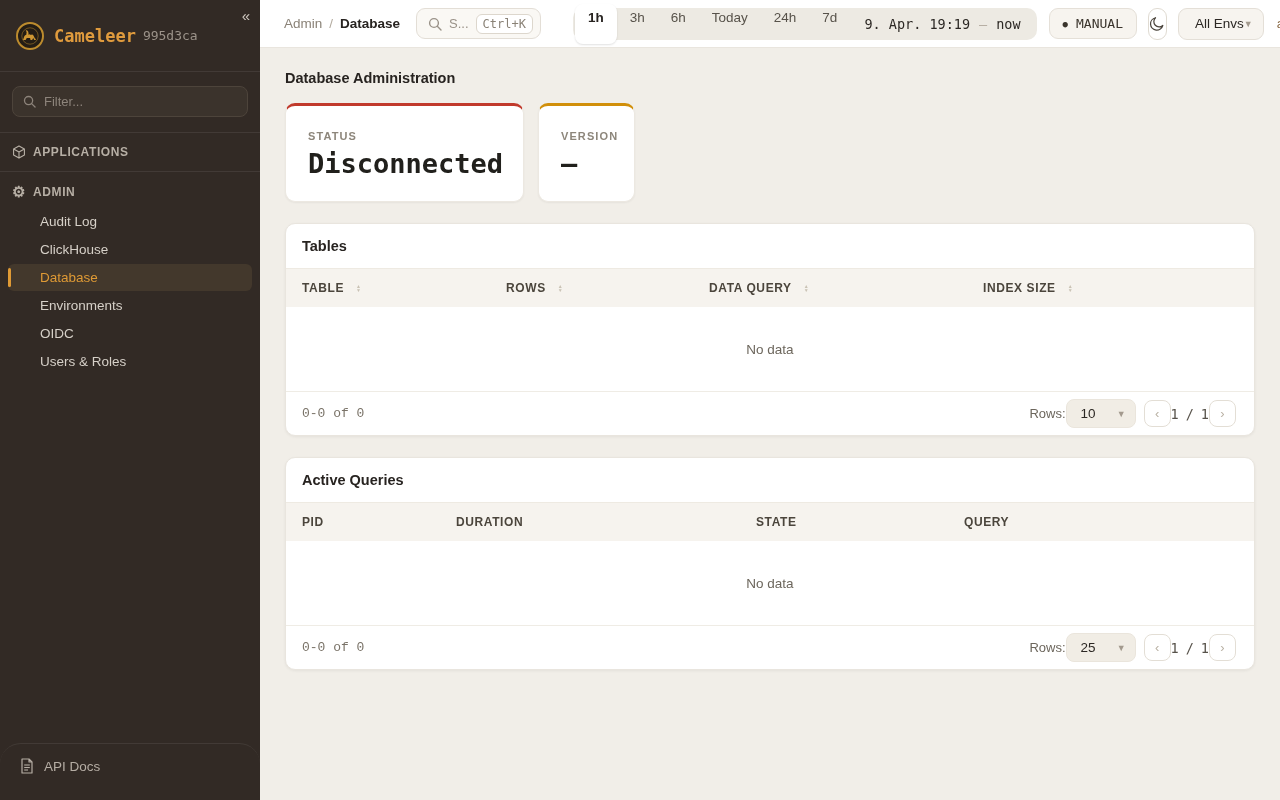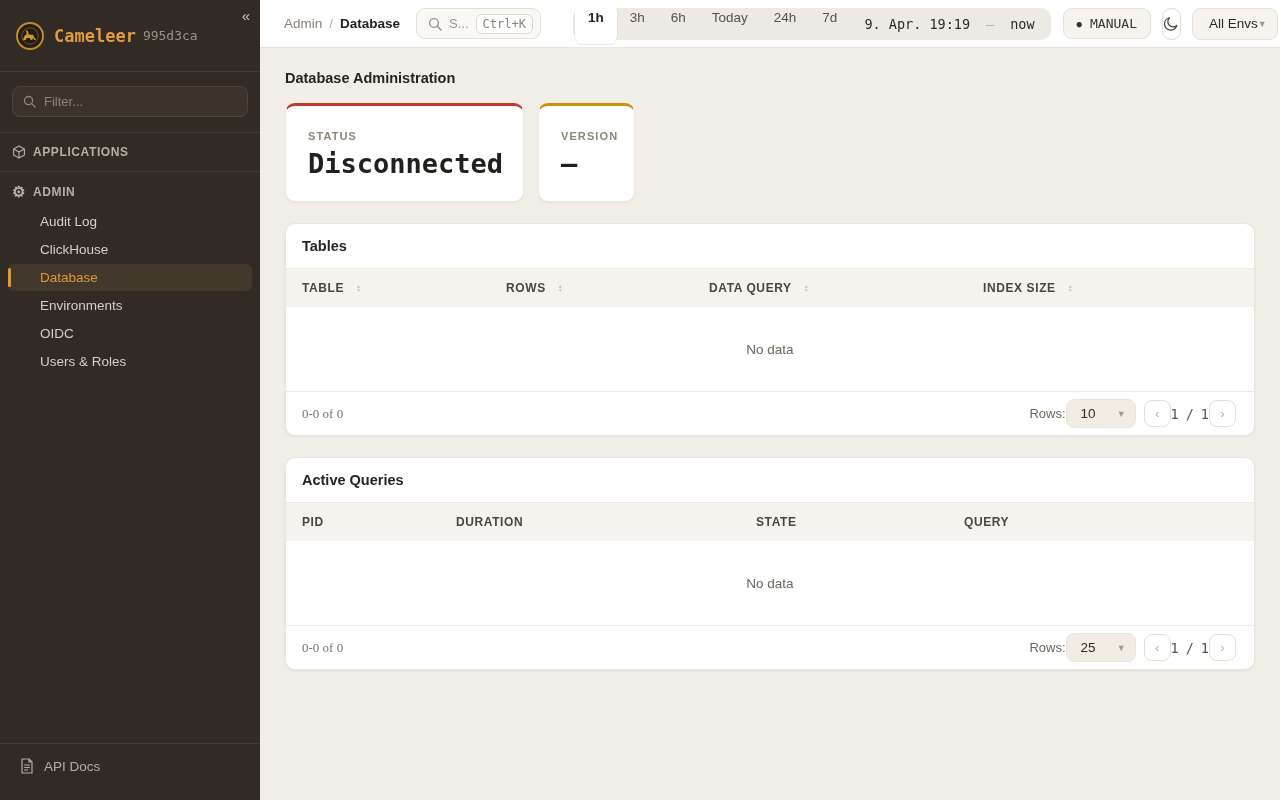--- a/index.html
+++ b/index.html
@@ -17,37 +17,37 @@
   .filter-input { display:flex; align-items:center; gap:8px; height:31px; background:#3b332c; border:1px solid #4d443b; border-radius:8px; padding:0 10px; }
   .filter-input input { background:transparent; border:none; outline:none; color:#d6d0c8; font-size:13px; width:100%; font-family:"Liberation Sans", sans-serif; }
   .filter-input input::placeholder { color:#8d847b; }
   .sb-section { display:flex; align-items:center; gap:7px; padding:12px 12px; font-size:12px; font-weight:bold; letter-spacing:0.6px; color:#b7afa5; }
   .sb-section.bordered { border-bottom:1px solid rgba(255,255,255,0.08); }
   .gear-glyph { font-size:15px; line-height:1; color:#b7afa5; }
   .nav-list { padding:2px 0 8px 0; }
   .nav-item { margin:1px 8px; padding:6px 12px 6px 32px; font-size:13.5px; color:#d6d0c8; border-radius:6px; position:relative; cursor:pointer; }
   .nav-item.selected { background:#43382c; color:#df9a35; }
   .nav-item.selected::before { content:""; position:absolute; left:0; top:4px; bottom:4px; width:3px; border-radius:3px; background:#df9a35; }
-  .sb-footer { margin-top:auto; border-top:1px solid rgba(255,255,255,0.08); padding:14px 20px 26px 20px; display:flex; align-items:center; gap:10px; font-size:13.5px; color:#b5ada4; cursor:pointer; }
+  .sb-footer { margin-top:auto; border-top:1px solid rgba(255,255,255,0.08); padding:14px 20px 26px 20px; display:flex; align-items:center; gap:10px; font-size:13.5px; color:#b5ada4; cursor:pointer;border-radius:21px; }
 
   
   .main { flex:1; display:flex; flex-direction:column; min-width:0; }
   .topbar { height:48px; background:#ffffff; border-bottom:1px solid #e9e5de; display:flex; align-items:center; padding-left:24px; overflow:hidden; white-space:nowrap; }
   .breadcrumb { font-size:13.5px; display:flex; align-items:center; gap:7px; }
   .bc-parent { color:#8a8277; cursor:pointer; }
   .bc-sep { color:#b3ab9f; }
   .bc-current { color:#272320; font-weight:bold; }
   .search-btn { margin-left:16px; display:flex; align-items:center; gap:7px; height:31px; padding:0 7px 0 11px; background:#faf8f4; border:1px solid #e3ded6; border-radius:9px; cursor:pointer; }
   .search-text { color:#9a9288; font-size:13px; }
   .kbd { font-family:"DejaVu Sans Mono", monospace; font-size:12px; color:#8a8276; background:#ffffff; border:1px solid #ddd7cd; border-radius:6px; padding:2px 6px; }
   .v-divider { width:1px; height:28px; background:#e5e1d9; margin:0 16px; }
   .segmented { display:flex; align-items:center; background:#edeae3; border-radius:10px; padding:2px; height:32px; }
   .seg-item { padding:0 13px; height:40px; line-height:28px; font-size:13.5px; color:#57524a; border-radius:8px; cursor:pointer; }
   .seg-item.selected { background:#ffffff; color:#272320; font-weight:bold; box-shadow:0 1px 2px rgba(0,0,0,0.12); }
-  .seg-date { display:flex; align-items:flex-end; gap:16px; padding:0 14px; font-family:"DejaVu Sans Mono", monospace; font-size:13.5px; color:#2c2824; cursor:pointer; }
+  .seg-date { display:flex; align-items:flex-end; gap:9px; padding:0 14px; font-family:"DejaVu Sans Mono", monospace; font-size:13.5px; color:#2c2824; cursor:pointer; }
   .seg-date .dash { color:#b5ada2; }
   .manual-btn { margin-left:12px; display:flex; align-items:center; gap:8px; height:31px; padding:0 13px; background:#f7f4ef; border:1px solid #e5e0d8; border-radius:9px; font-family:"DejaVu Sans Mono", monospace; font-size:13px; color:#3a342c; cursor:pointer; }
   .manual-dot { font-size:9px; color:#3a342c; }
   .icon-btn { margin-left:11px; width:32px; height:32px; border:1px solid #e0dbd2; border-radius:9px; background:#fff; display:flex; align-items:center; justify-content:center; cursor:pointer; }
   .env-select { margin-left:11px; width:118px; height:32px; background:#f7f4ef; border:1px solid #e4dfd7; border-radius:9px; display:flex; align-items:center; justify-content:space-between; padding:0 10px 0 16px; font-size:13.5px; color:#2c2824; cursor:pointer; }
   .caret { color:#a39a8e; font-size:9px; }
   .partial-a { margin-left:13px; font-size:13px; color:#8a6a45; }
 
   .content { flex:1; padding:22px 25px; overflow:hidden; }
   .page-title { font-size:14.5px; font-weight:bold; color:#272320; }
@@ -60,21 +60,21 @@
 
   .data-card { background:#ffffff; border-radius:10px; border:1px solid #e9e5de; box-shadow:0 1px 3px rgba(0,0,0,0.06); margin-top:21px; overflow:hidden; }
   .card-title { height:44px; display:flex; align-items:center; padding:0 16px; font-size:14.5px; font-weight:bold; color:#272320; }
   .thead { height:39px; background:#f6f3ee; border-top:1px solid #eeeae2; display:grid; align-items:center; padding:0 16px; }
   .thead.cols-tables { grid-template-columns:204px 203px 274px 1fr; }
   .thead.cols-queries { grid-template-columns:154px 300px 208px 1fr; }
   .th { display:flex; align-items:center; gap:12px; font-size:12px; font-weight:bold; letter-spacing:0.6px; color:#4b453c; cursor:pointer; }
   .sort-icon { display:flex; flex-direction:column; line-height:0.8; font-size:5px; color:#c9c2b4; }
   .tbody-empty { height:84px; display:flex; align-items:center; justify-content:center; font-size:13.5px; color:#6c665c; }
   .tfoot { height:44px; border-top:1px solid #efece5; display:flex; align-items:center; padding:0 18px 0 16px; }
-  .range-text { font-family:Liberation Serif, serif; font-size:13px; color:#7a7368; }
+  .range-text { font-family:Liberation Mono, monospace; font-size:13px; color:#7a7368; }
   .pager { margin-left:auto; display:flex; align-items:center; }
   .rows-label { font-size:13px; color:#6c665c; }
   .rows-select { width:70px; height:29px; background:#f1ede5; border:1px solid #eae5dc; border-radius:8px; display:flex; align-items:center; justify-content:space-between; padding:0 9px 0 14px; font-size:13.5px; color:#2c2824; cursor:pointer; margin-right:8px; }
   .page-btn { width:27px; height:27px; border:1px solid #e3ded5; border-radius:8px; background:#fff; display:flex; align-items:center; justify-content:center; color:#b9b1a4; font-size:13px; cursor:pointer; }
   .page-num { font-family:"DejaVu Sans Mono", monospace; font-size:13.5px; color:#57524a; display:flex; gap:7px; }
   svg { display:block; }
 </style>
 </head>
 <body>
 

